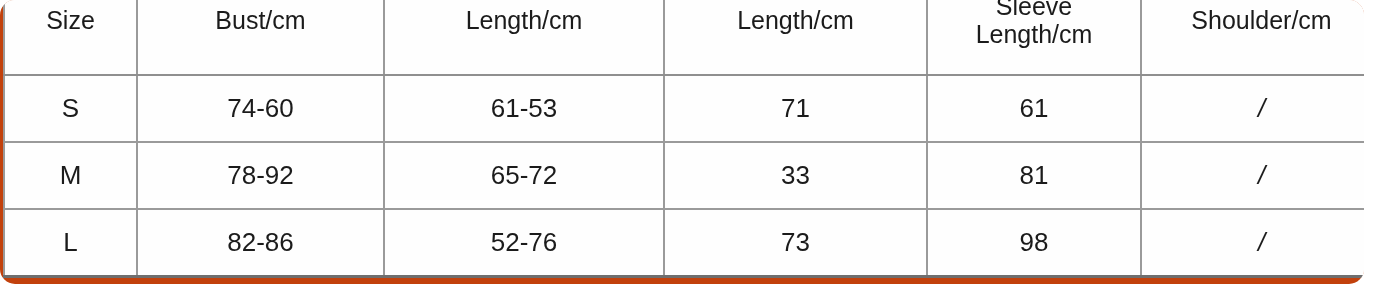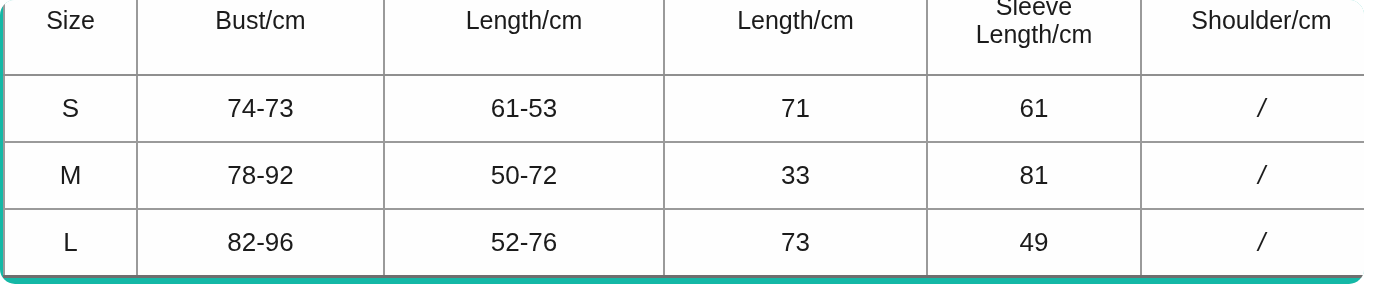--- a/index.html
+++ b/index.html
@@ -12,21 +12,21 @@
     width: 1384px;
     height: 284px;
     overflow: hidden;
     font-family: "Liberation Sans", "DejaVu Sans", sans-serif;
   }
 
   #size-chart-wrap {
     position: relative;
     width: 1364px;
     height: 284px;
-    background: #14b8a6;
+    background: #c2410c;
     overflow: hidden;
     border-radius: 15px;
   }
 
   
   .scan-artifact {
     position: absolute;
     left: 46px;
     top: 0px;
     width: 80px;
@@ -126,38 +126,38 @@
         </th>
         <th>
           <span class="hdr-line">Shoulder/cm</span>
         </th>
       </tr>
     </thead>
 
     <tbody>
       <tr>
         <td>S</td>
-        <td>74-73</td>
+        <td>74-60</td>
         <td>61-53</td>
         <td>71</td>
         <td>61</td>
         <td class="slash-cell">/</td>
       </tr>
       <tr>
         <td>M</td>
         <td>78-92</td>
-        <td>50-72</td>
+        <td>65-72</td>
         <td>33</td>
         <td>81</td>
         <td class="slash-cell">/</td>
       </tr>
       <tr>
         <td>L</td>
-        <td>82-96</td>
+        <td>82-86</td>
         <td>52-76</td>
         <td>73</td>
-        <td>49</td>
+        <td>98</td>
         <td class="slash-cell">/</td>
       </tr>
     </tbody>
   </table>
 
 </div>
 
 </body></html>

